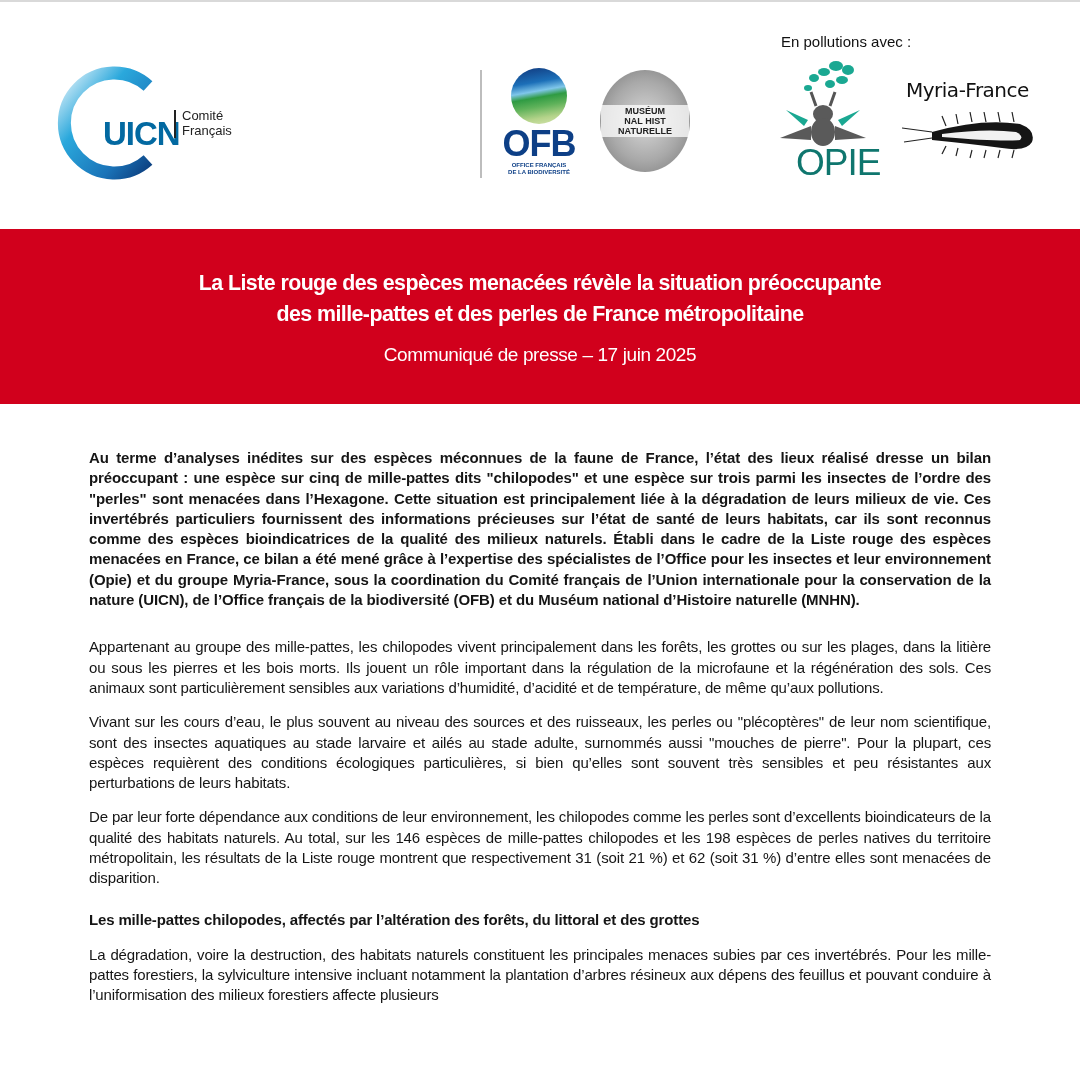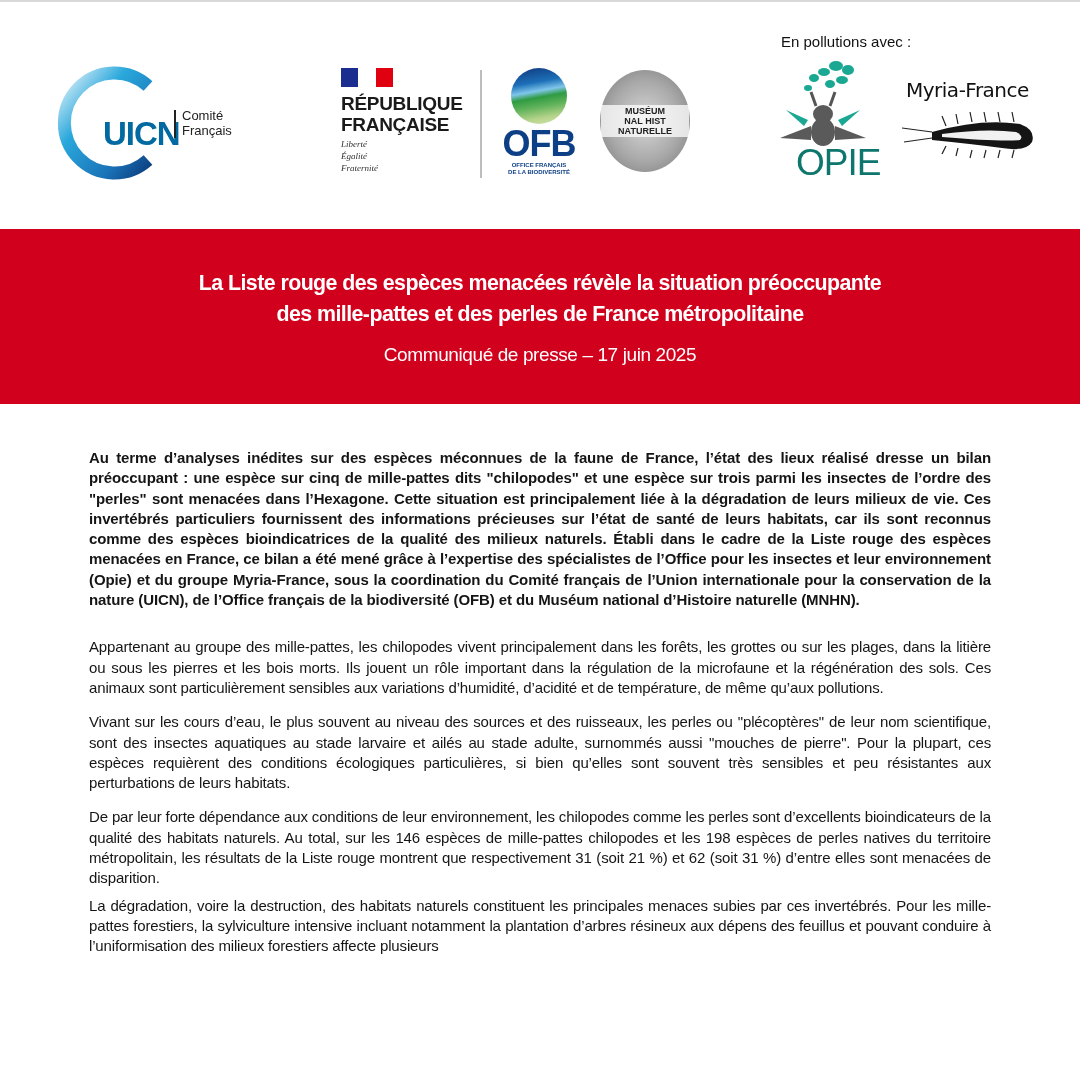--- a/index.html
+++ b/index.html
@@ -75,36 +75,20 @@
       <path d="M96 20 A50 50 0 1 0 96 94" fill="none" stroke="url(#ug)" stroke-width="13" stroke-linecap="butt"></path>
     </svg>
     <div class="uicn-text">UICN</div>
     <div class="uicn-sep"></div>
     <div class="uicn-sub">
       <div>Comité</div>
       <div>Français</div>
     </div>
   </div>
 
-  <div class="rf">
-    <div class="rf-flag">
-      <span style="background:#1b2e8f"></span>
-        <span style="background:#ffffff"></span>
-        <span style="background:#e1000f"></span>
-    </div>
-    <div class="rf-title">
-      <div>RÉPUBLIQUE</div>
-      <div>FRANÇAISE</div>
-    </div>
-    <div class="rf-motto">
-      <div>Liberté</div>
-      <div>Égalité</div>
-      <div>Fraternité</div>
-    </div>
-  </div>
 
   <div class="rf-divider"></div>
 
   <div class="ofb">
     <div class="ofb-globe"></div>
     <div class="ofb-name">OFB</div>
     <div class="ofb-sub">
       <div>OFFICE FRANÇAIS</div>
       <div>DE LA BIODIVERSITÉ</div>
     </div>
@@ -176,14 +160,15 @@
     <div>des mille-pattes et des perles de France métropolitaine</div>
   </div>
   <div class="banner-sub">Communiqué de presse – 17 juin 2025</div>
 </div>
 
 <div class="content">
   <p class="para lead">Au terme d’analyses inédites sur des espèces méconnues de la faune de France, l’état des lieux réalisé dresse un bilan préoccupant : une espèce sur cinq de mille-pattes dits "chilopodes" et une espèce sur trois parmi les insectes de l’ordre des "perles" sont menacées dans l’Hexagone. Cette situation est principalement liée à la dégradation de leurs milieux de vie. Ces invertébrés particuliers fournissent des informations précieuses sur l’état de santé de leurs habitats, car ils sont reconnus comme des espèces bioindicatrices de la qualité des milieux naturels. Établi dans le cadre de la Liste rouge des espèces menacées en France, ce bilan a été mené grâce à l’expertise des spécialistes de l’Office pour les insectes et leur environnement (Opie) et du groupe Myria-France, sous la coordination du Comité français de l’Union internationale pour la conservation de la nature (UICN), de l’Office français de la biodiversité (OFB) et du Muséum national d’Histoire naturelle (MNHN).</p>
   <p class="para" style="margin-top:27px">Appartenant au groupe des mille-pattes, les chilopodes vivent principalement dans les forêts, les grottes ou sur les plages, dans la litière ou sous les pierres et les bois morts. Ils jouent un rôle important dans la régulation de la microfaune et la régénération des sols. Ces animaux sont particulièrement sensibles aux variations d’humidité, d’acidité et de température, de même qu’aux pollutions.</p>
   <p class="para" style="margin-top:14px">Vivant sur les cours d’eau, le plus souvent au niveau des sources et des ruisseaux, les perles ou "plécoptères" de leur nom scientifique, sont des insectes aquatiques au stade larvaire et ailés au stade adulte, surnommés aussi "mouches de pierre". Pour la plupart, ces espèces requièrent des conditions écologiques particulières, si bien qu’elles sont souvent très sensibles et peu résistantes aux perturbations de leurs habitats.</p>
   <p class="para" style="margin-top:14px">De par leur forte dépendance aux conditions de leur environnement, les chilopodes comme les perles sont d’excellents bioindicateurs de la qualité des habitats naturels. Au total, sur les 146 espèces de mille-pattes chilopodes et les 198 espèces de perles natives du territoire métropolitain, les résultats de la Liste rouge montrent que respectivement 31 (soit 21 %) et 62 (soit 31 %) d’entre elles sont menacées de disparition.</p>
-  <p class="para" style="margin-top:7px">La dégradation, voire la destruction, des habitats naturels constituent les principales menaces subies par ces invertébrés. Pour les mille-pattes forestiers, la sylviculture intensive incluant notamment la plantation d’arbres résineux aux dépens des feuillus et pouvant conduire à l’uniformisation des milieux forestiers affecte plusieurs</p>
+  <h2 class="heading" style="margin-top:21px">Les mille-pattes chilopodes, affectés par l’altération des forêts, du littoral et des grottes</h2>
+  <p class="para" style="margin-top:15px">La dégradation, voire la destruction, des habitats naturels constituent les principales menaces subies par ces invertébrés. Pour les mille-pattes forestiers, la sylviculture intensive incluant notamment la plantation d’arbres résineux aux dépens des feuillus et pouvant conduire à l’uniformisation des milieux forestiers affecte plusieurs</p>
 </div>
 
 </body></html>

